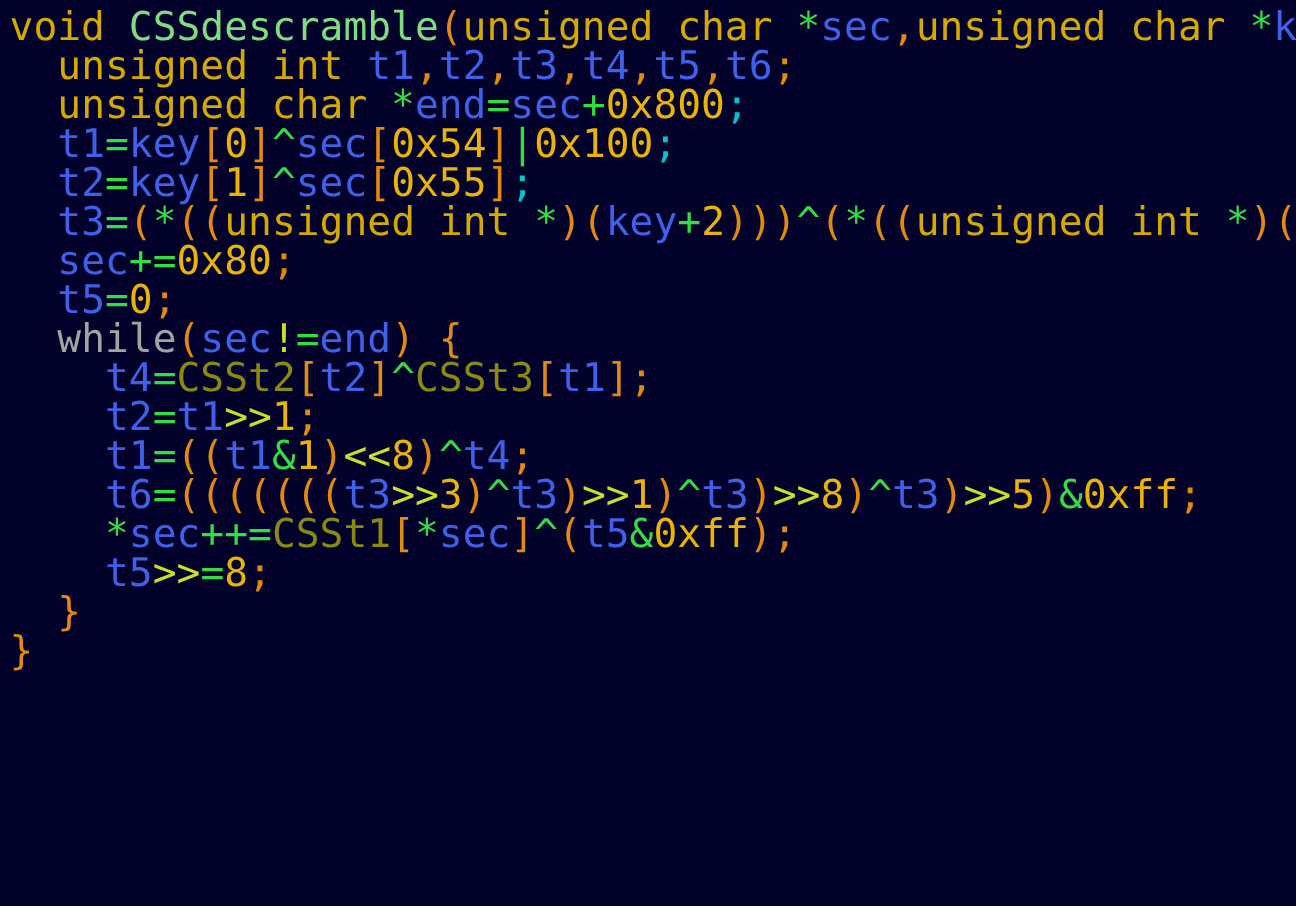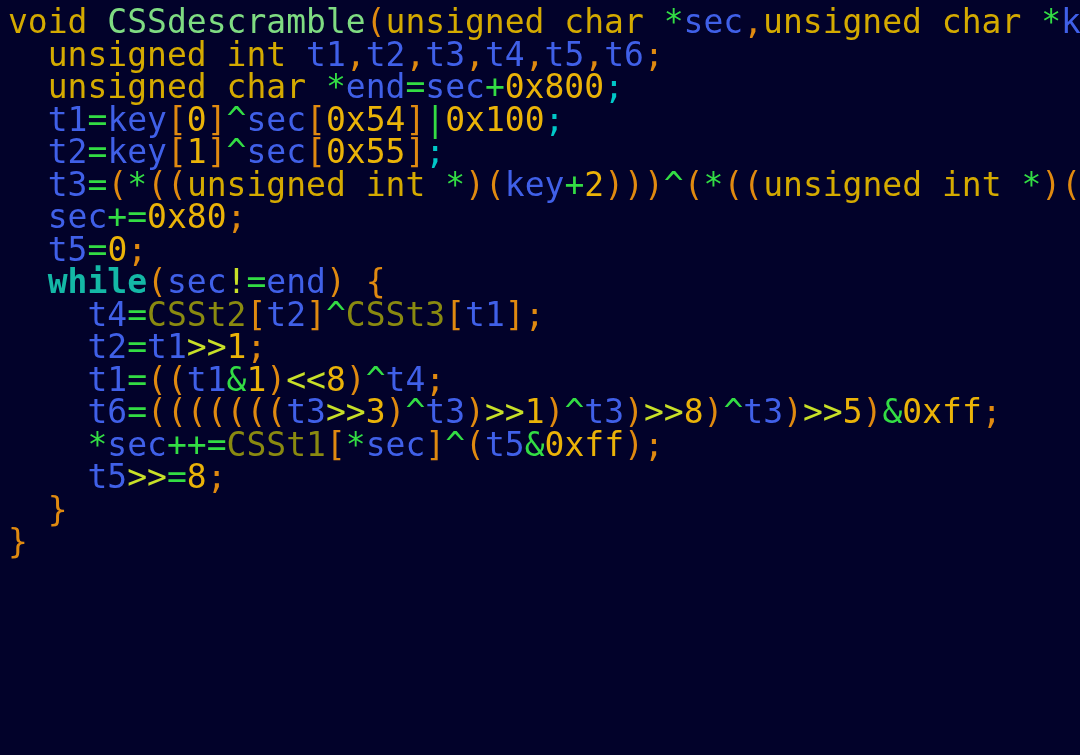--- a/index.html
+++ b/index.html
@@ -23,21 +23,21 @@
   .code-line {
     height: 32.5px;
     line-height: 32.5px;
     font-size: 33px;
     letter-spacing: 0px;
     white-space: pre;
     font-family: "DejaVu Sans Mono", "Liberation Mono", monospace;
   }
   
   .t-type      { color: #d4aa00; }  
-  .t-keyword   { color: #14b8a6; font-weight: bold; }  
+  .t-keyword   { color: #a3a3a3; }  
   .t-func      { color: #7fdc82; }  
   .t-table     { color: #8a8a10; }  
   .t-ident     { color: #4060e8; }  
   .t-op        { color: #33dd44; }  
   .t-shift     { color: #c8e028; }  
   .t-num       { color: #eab308; }  
   .t-paren     { color: #e08a10; }  
   .t-semi      { color: #e08a10; }
   .t-semi-c    { color: #00c8c8; }
   .t-plain     { color: #c8c8c8; }

